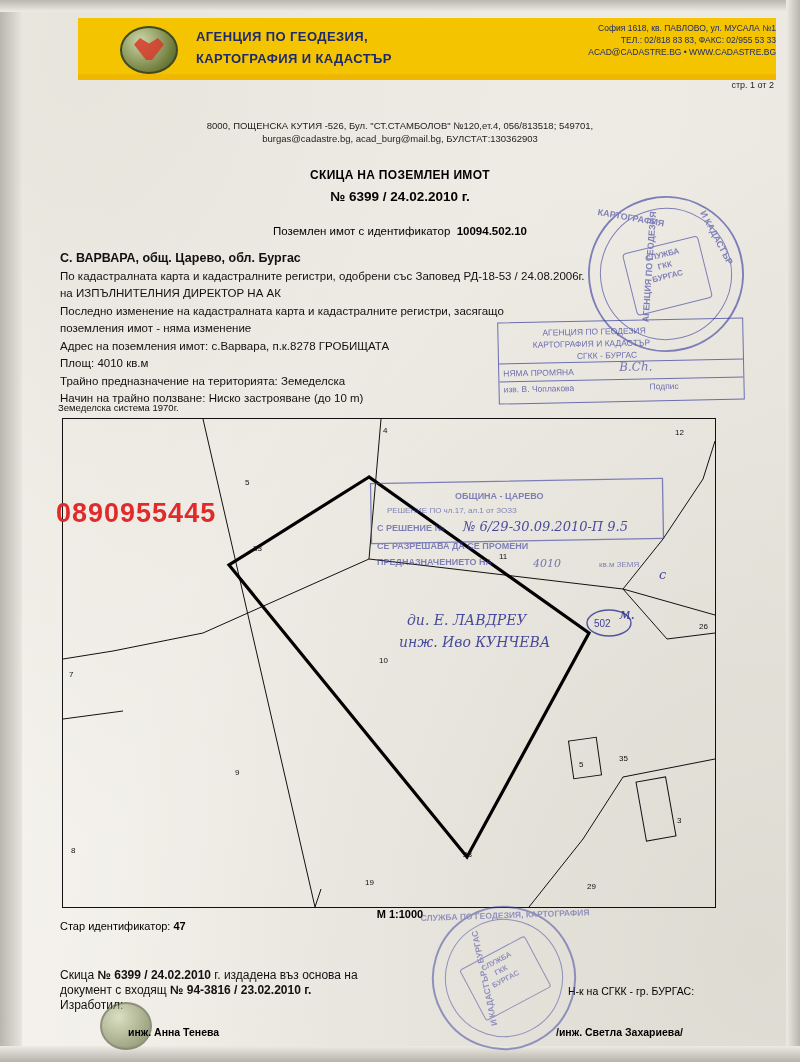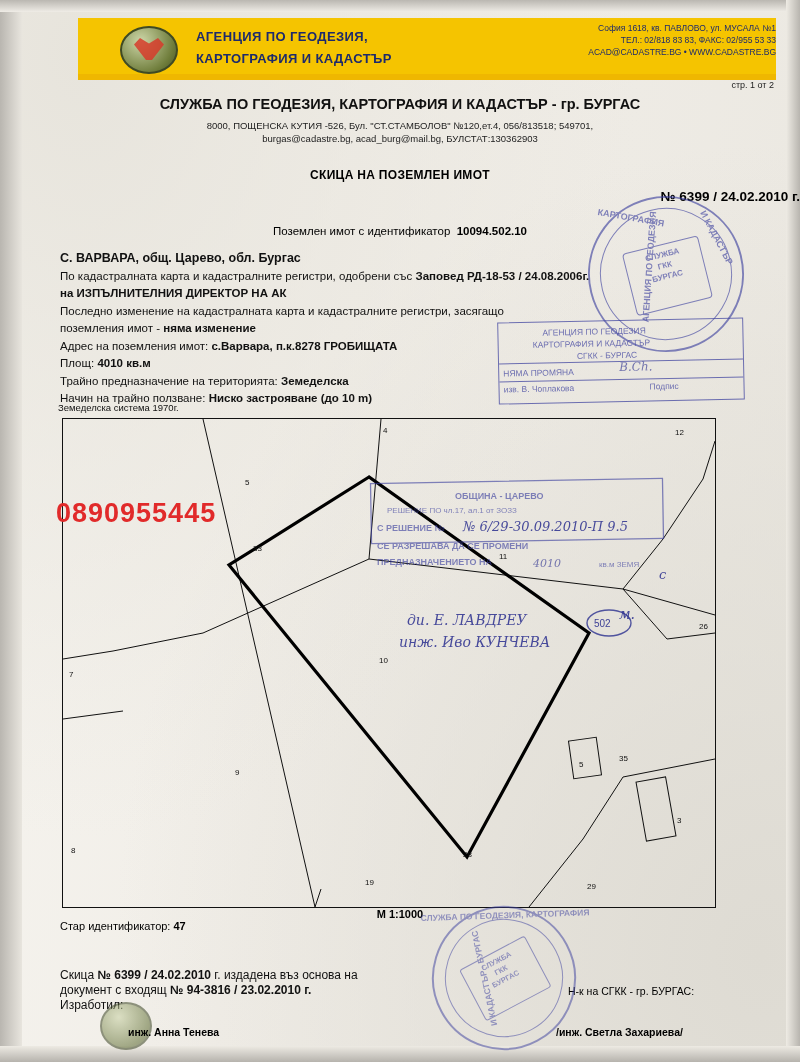--- a/index.html
+++ b/index.html
@@ -44,28 +44,28 @@
   .contact{
     position:absolute;left:470px;top:4px;width:270px;color:#1d2a6b;font-size:8.5px;line-height:12px;text-align:right;
   }
   .pagenum{position:absolute;right:2px;top:62px;font-size:9px;color:#222;}
 
   
   .svc-title{position:absolute;left:0;top:96px;width:800px;text-align:center;font-size:14.5px;font-weight:bold;color:#111;}
   .svc-sub{position:absolute;left:0;top:119px;width:800px;text-align:center;font-size:9.5px;color:#222;line-height:13px;}
 
   .doc-title{position:absolute;left:0;top:168px;width:800px;text-align:center;font-size:12px;font-weight:bold;letter-spacing:.3px;}
-  .doc-num{position:absolute;left:0;top:189px;width:800px;text-align:right;font-size:13.5px;font-weight:bold;}
+  .doc-num{position:absolute;left:0;top:189px;width:800px;text-align:center;font-size:13.5px;font-weight:bold;}
 
   .ident-line{position:absolute;left:0;top:225px;width:800px;text-align:center;font-size:11.5px;}
   .ident-line b{font-weight:bold;}
 
   .body{position:absolute;left:60px;top:250px;width:680px;font-size:11.5px;color:#111;line-height:17.5px;}
   .body .ln{white-space:nowrap;}
-  .body b{font-weight:bold;text-align:right;}
+  .body b{font-weight:normal;text-align:right;}
   .body .big{font-size:12.5px;font-weight:bold;}
 
   
   .stamp-round{
     position:absolute;left:588px;top:196px;width:152px;height:152px;border-radius:50%;
     border:2.2px solid #3b3f9e;opacity:.62;transform:rotate(-14deg);
   }
   .stamp-round:before{
     content:"";position:absolute;left:10px;top:10px;right:10px;bottom:10px;border-radius:50%;border:1.4px solid #3b3f9e;
   }
@@ -145,21 +145,20 @@
 
     <div class="contact">
       <div>София 1618, кв. ПАВЛОВО, ул. МУСАЛА №1</div>
       <div>ТЕЛ.: 02/818 83 83, ФАКС: 02/955 53 33</div>
       <div>ACAD@CADASTRE.BG  •  WWW.CADASTRE.BG</div>
     </div>
 
     <div class="pagenum">стр. 1 от 2</div>
   </div>
 
-  <div class="svc-title">СЛУЖБА ПО ГЕОДЕЗИЯ, КАРТОГРАФИЯ И КАДАСТЪР - гр. БУРГАС</div>
   <div class="svc-sub">
     <div>8000, ПОЩЕНСКА КУТИЯ -526, Бул. "СТ.СТАМБОЛОВ" №120,ет.4, 056/813518; 549701,</div>
     <div>burgas@cadastre.bg, acad_burg@mail.bg, БУЛСТАТ:130362903</div>
   </div>
 
   <div class="doc-title">СКИЦА НА ПОЗЕМЛЕН ИМОТ</div>
   <div class="doc-num">№ 6399 / 24.02.2010 г.</div>
 
   <div class="ident-line">
     <span>Поземлен имот с  идентификатор</span>

